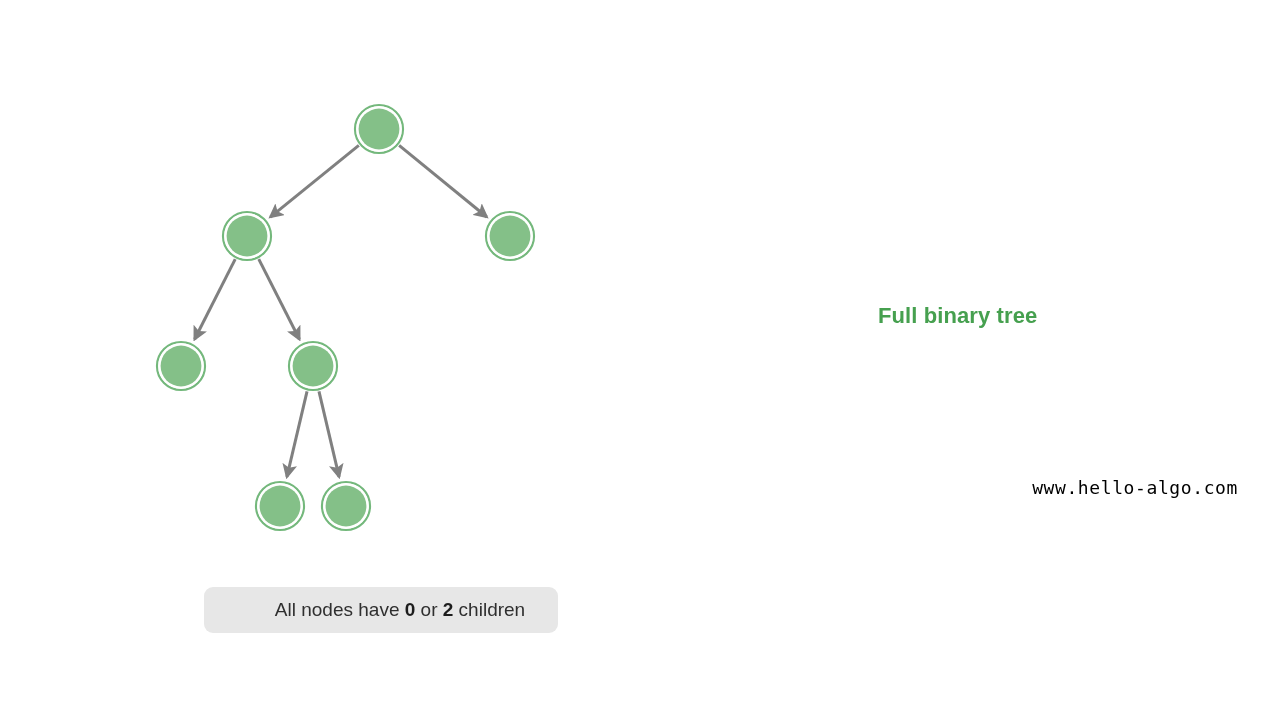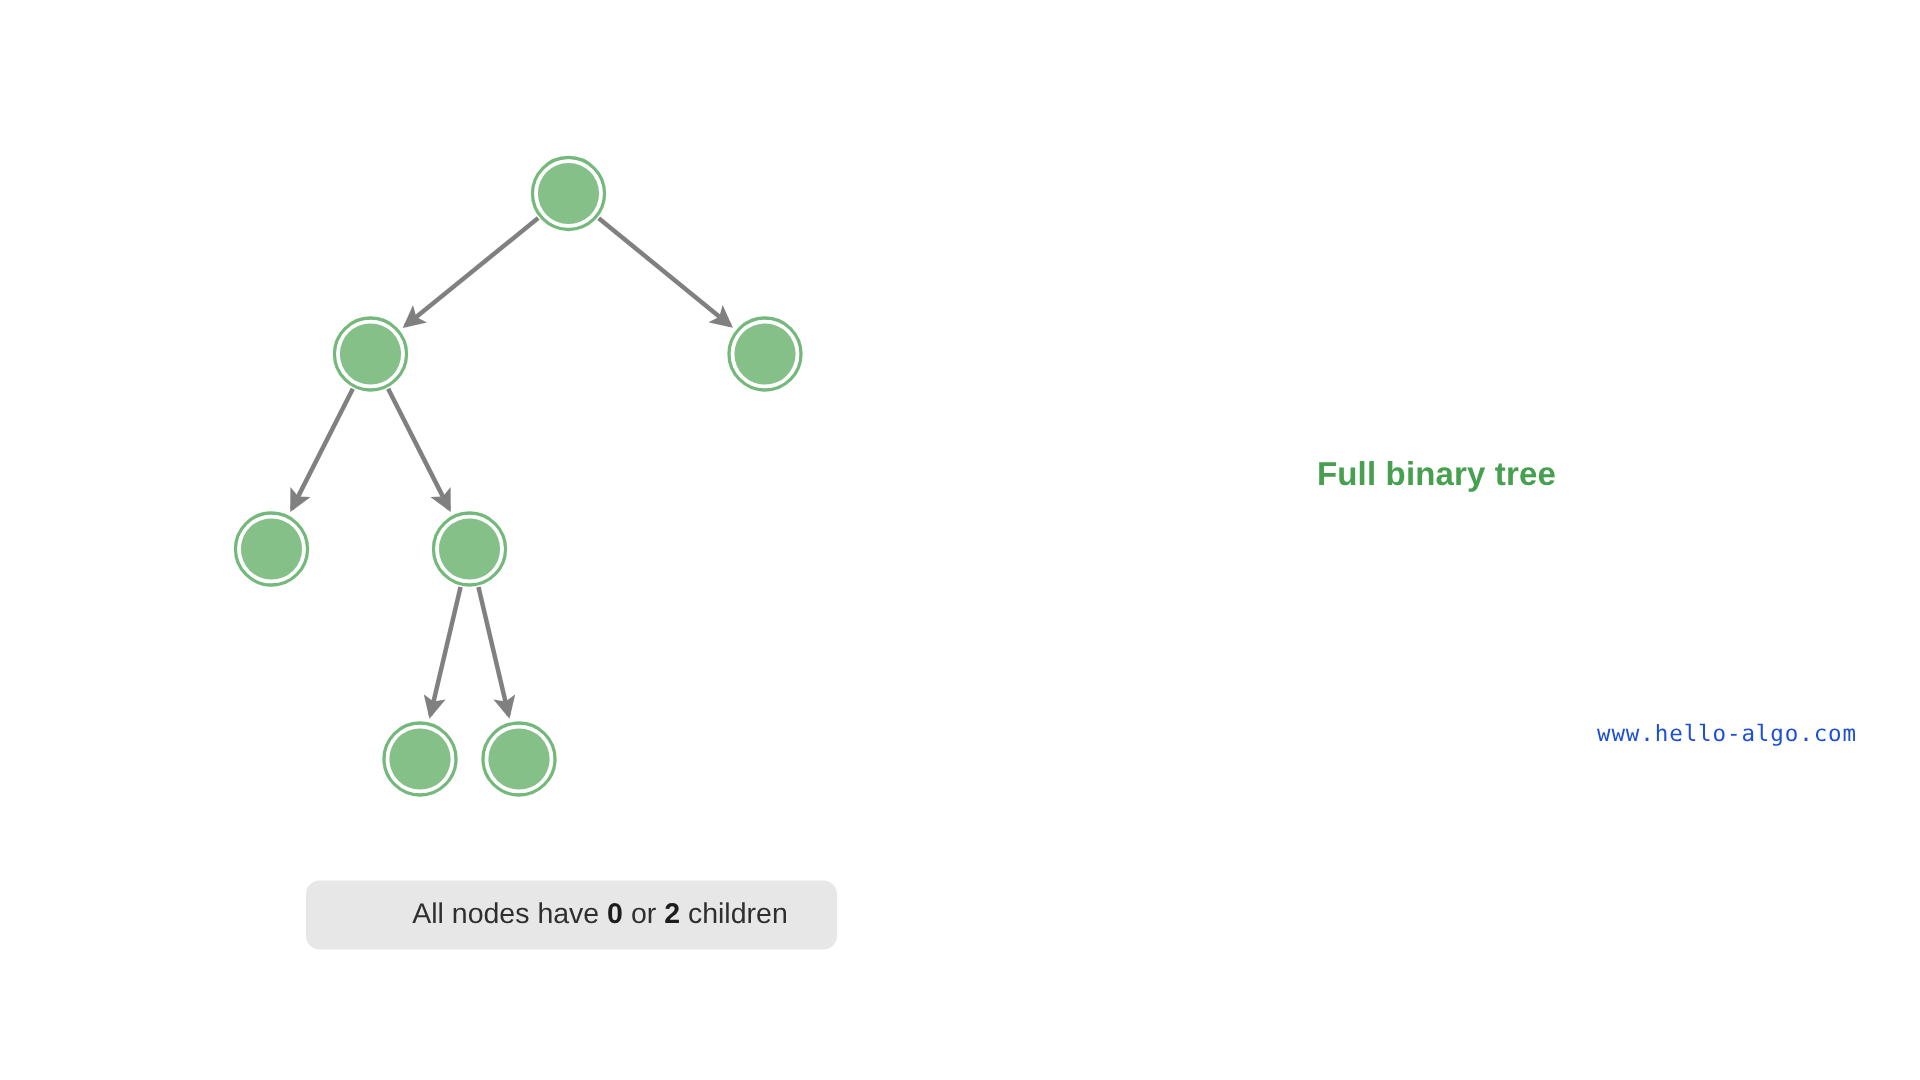--- a/index.html
+++ b/index.html
@@ -63,22 +63,22 @@
   .caption-text b {
     font-weight: bold;
     color: #1d1d1d;
   }
 
   .watermark {
     position: absolute;
     right: 42px;
     bottom: 18px;
     font-family: "DejaVu Sans Mono", monospace;
-    font-size: 15px;
-    color: #1d4ed8;
+    font-size: 18px;
+    color: #000000;
     letter-spacing: 0.6px;
     white-space: nowrap;
   }
 </style>
 </head>
 <body>
 
 <div id="canvas">
 
   <svg class="tree-svg" id="tree-svg" viewBox="0 0 1280 720">

